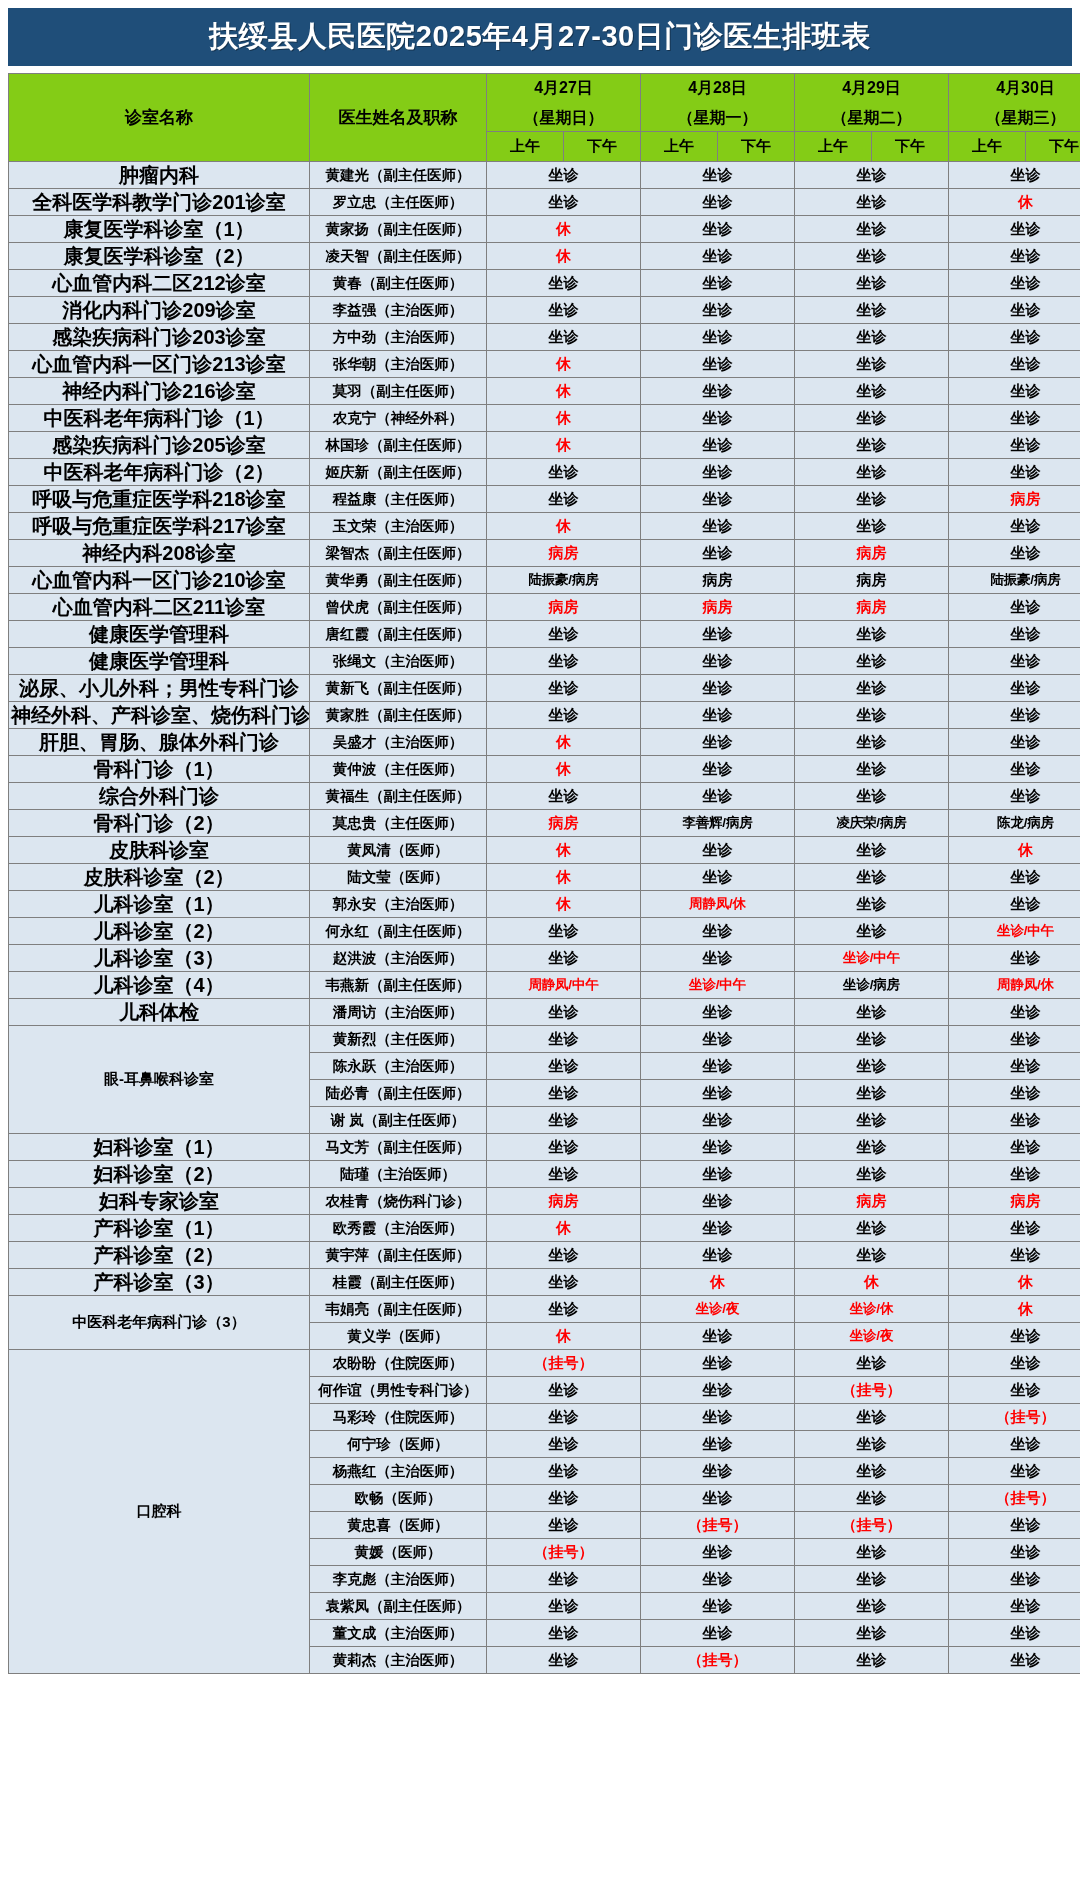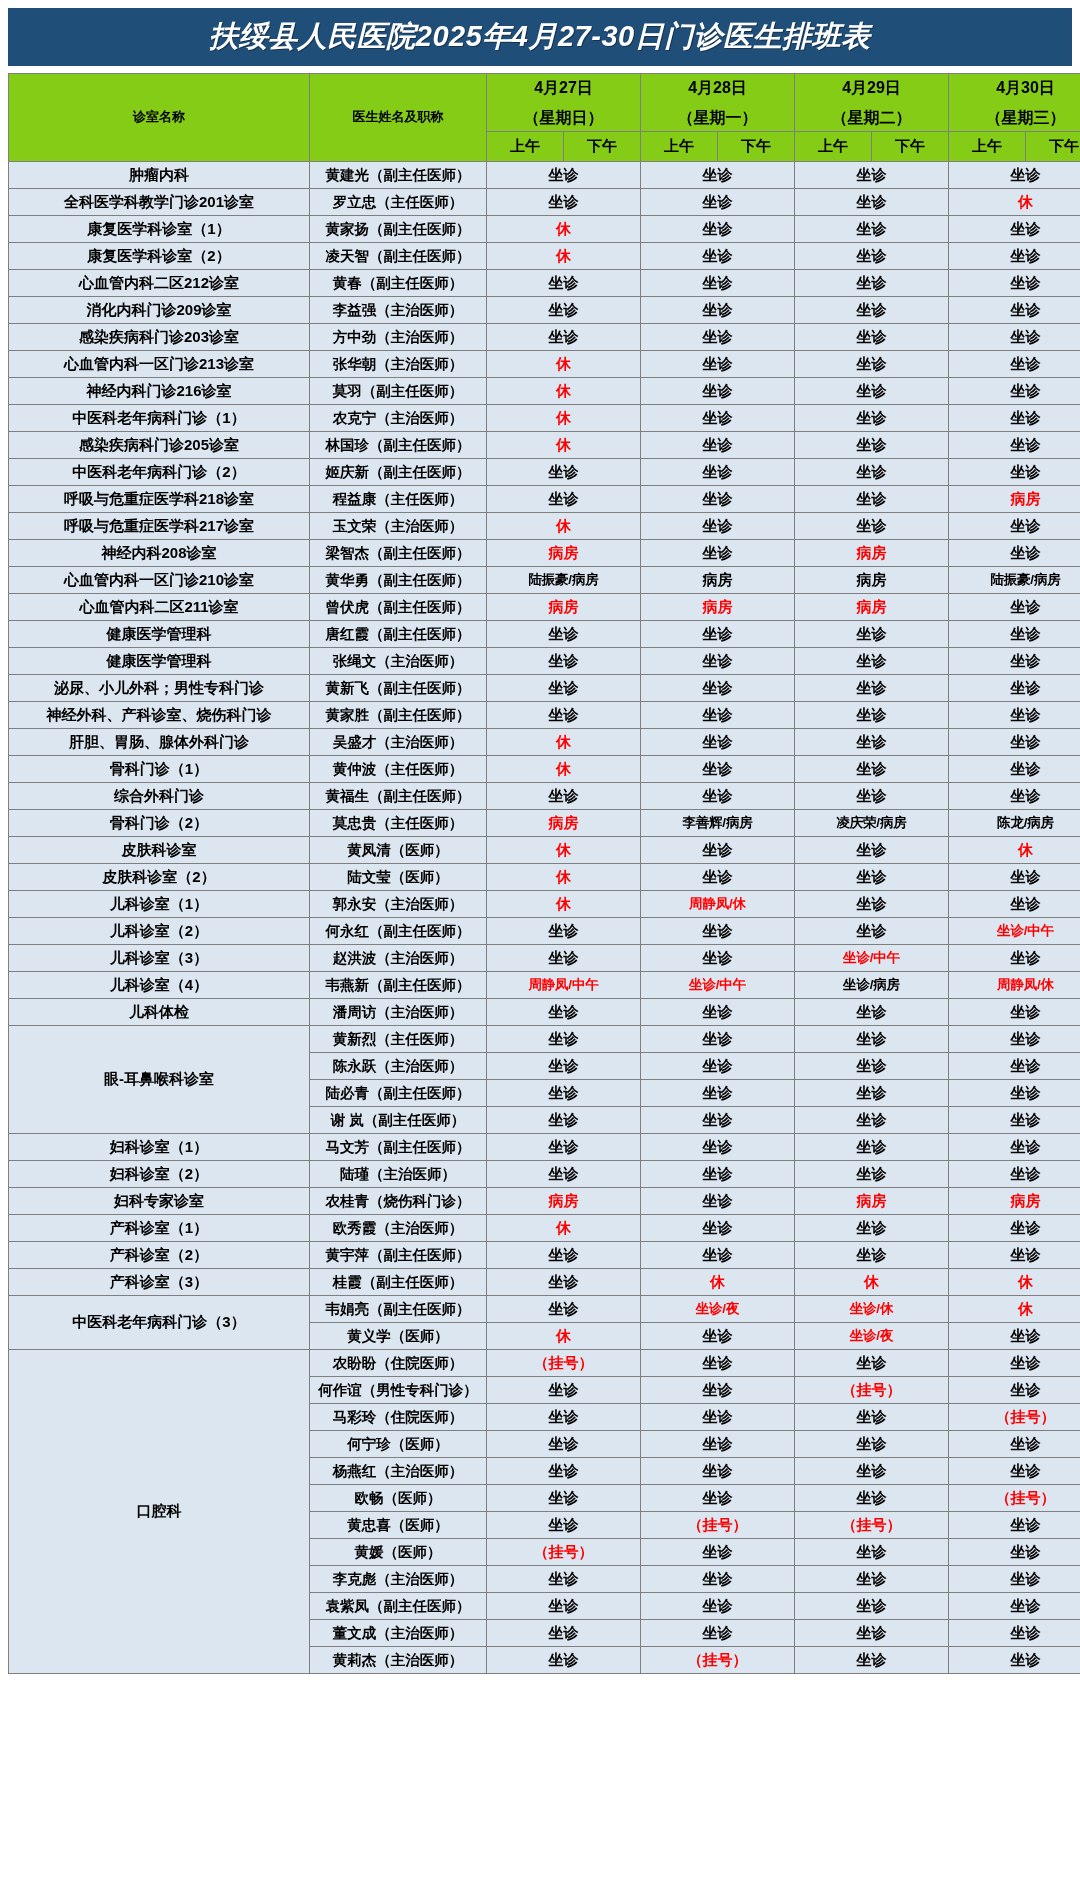--- a/index.html
+++ b/index.html
@@ -28,21 +28,20 @@
     justify-content: center;
     margin-bottom: 7px;
   }
   .title-bar .title-text {
     color: #ffffff;
     font-size: 29px;
     font-weight: bold;
     letter-spacing: 0.5px;
     white-space: nowrap;
     text-shadow: 1px 1px 0 rgba(0,0,0,0.35);
-    font-style: italic;
   }
   
   table.sched {
     border-collapse: collapse;
     table-layout: fixed;
     width: 1064px;
     font-size: 15px;
   }
   table.sched td, table.sched th {
     border: 1px solid #7f7f7f;
@@ -57,32 +56,32 @@
   }
   
   thead th {
     background: #84cc16;
     font-size: 16px;
   }
   th.col-dept { width: 296px; }
   th.col-doc  { width: 172px; }
   th.day      { width: 149px; }
   th.half     { width: 74.5px; font-size: 15px; height: 29px; }
-  th.corner-dept, th.corner-doc { height: 86px; font-size: 13px; }
+  th.corner-dept, th.corner-doc { height: 86px; font-size: 17px; }
   th.day-top { height: 57px; font-size: 16px; }
   th.day-top .d1 { display:block; }
   th.day-top .d2 { display:block;margin-top:12px; }
 
   
   tbody td {
     background: #dce6f0;
     height: 26px;
     font-size: 15px;
   }
-  td.dept { font-size: 15px; }
+  td.dept { font-size: 20px; }
   td.doc  { font-size: 14.5px; }
   td.cell { font-size: 15px; }
   td.cell.red { color: #ff0000; }
   td.cell.small { font-size: 13.5px; letter-spacing: -0.2px; }
   td.dept.group { font-size: 15px; }
 </style>
 </head>
 <body>
 
 <div id="page">
@@ -192,21 +191,21 @@
         <tr>
           <td class="dept">神经内科门诊216诊室</td>
           <td class="doc">莫羽（副主任医师）</td>
           <td class="cell red" colspan="2">休</td>
           <td class="cell" colspan="2">坐诊</td>
           <td class="cell" colspan="2">坐诊</td>
           <td class="cell" colspan="2">坐诊</td>
         </tr>
         <tr>
           <td class="dept">中医科老年病科门诊（1）</td>
-          <td class="doc">农克宁（主治医师）</td>
+          <td class="doc">农克宁（神经外科）</td>
           <td class="cell red" colspan="2">休</td>
           <td class="cell" colspan="2">坐诊</td>
           <td class="cell" colspan="2">坐诊</td>
           <td class="cell" colspan="2">坐诊</td>
         </tr>
         <tr>
           <td class="dept">感染疾病科门诊205诊室</td>
           <td class="doc">林国珍（副主任医师）</td>
           <td class="cell red" colspan="2">休</td>
           <td class="cell" colspan="2">坐诊</td>

